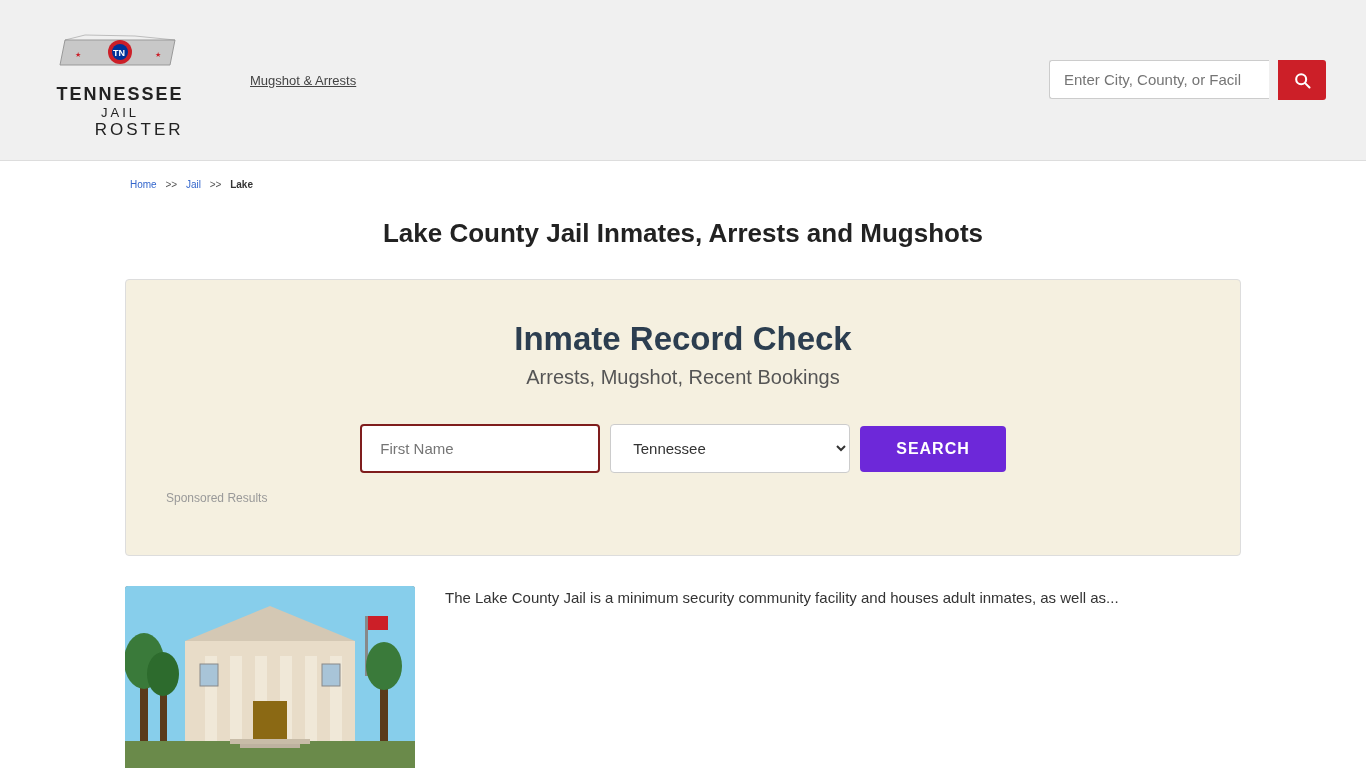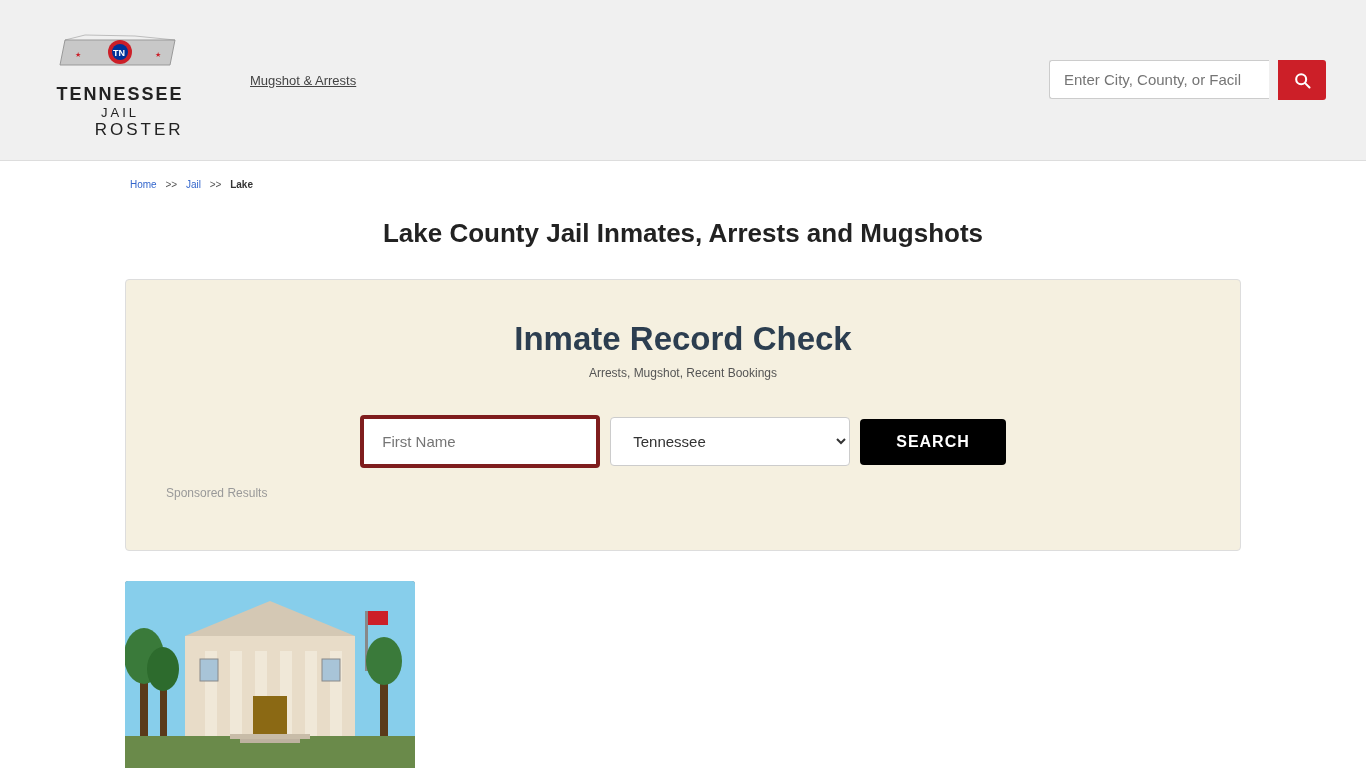--- a/index.html
+++ b/index.html
@@ -141,54 +141,54 @@
     .record-box-title {
       text-align: center;
       font-size: 33px;
       font-family: Arial, sans-serif;
       font-weight: bold;
       color: #2c3e50;
       margin-bottom: 8px;
     }
     .record-box-subtitle {
       text-align: center;
-      font-size: 12px;
+      font-size: 20px;
       font-family: Arial, sans-serif;
       color: #555;
       margin-bottom: 35px;
     }
     .search-form {
       display: flex;
       gap: 10px;
       align-items: center;
       justify-content: center;
     }
     .form-input {
       padding: 14px 18px;
       font-size: 15px;
-      border: 4px solid #7f1d1d;
+      border: 2px solid #7f1d1d;
       border-radius: 4px;
       outline: none;
       font-family: Arial, sans-serif;
       color: #999;
       width: 240px;
     }
     .form-select {
       padding: 14px 18px;
       font-size: 15px;
       border: 1px solid #ccc;
       border-radius: 4px;
       outline: none;
       font-family: Arial, sans-serif;
       color: #333;
       width: 240px;
       background: #fff;
     }
     .form-search-btn {
-      background: #000000;
+      background: #6d28d9;
       color: #fff;
       border: none;
       border-radius: 4px;
       padding: 14px 36px;
       font-size: 16px;
       font-family: Arial, sans-serif;
       font-weight: bold;
       cursor: pointer;
       letter-spacing: 1px;
     }
@@ -334,14 +334,15 @@
 
       <rect x="240" y="30" width="3" height="60" fill="#888"></rect>
       <rect x="243" y="30" width="20" height="14" fill="#cc1f28"></rect>
 
       <rect x="255" y="95" width="8" height="60" fill="#5a3a1a"></rect>
       <ellipse cx="259" cy="80" rx="18" ry="24" fill="#3a7a3a"></ellipse>
     </svg>
   </div>
 
   <div class="bottom-text">
+    <p>The Lake County Jail is a minimum security community facility and houses adult inmates, as well as...</p>
   </div>
 </div>
 
 </body></html>

